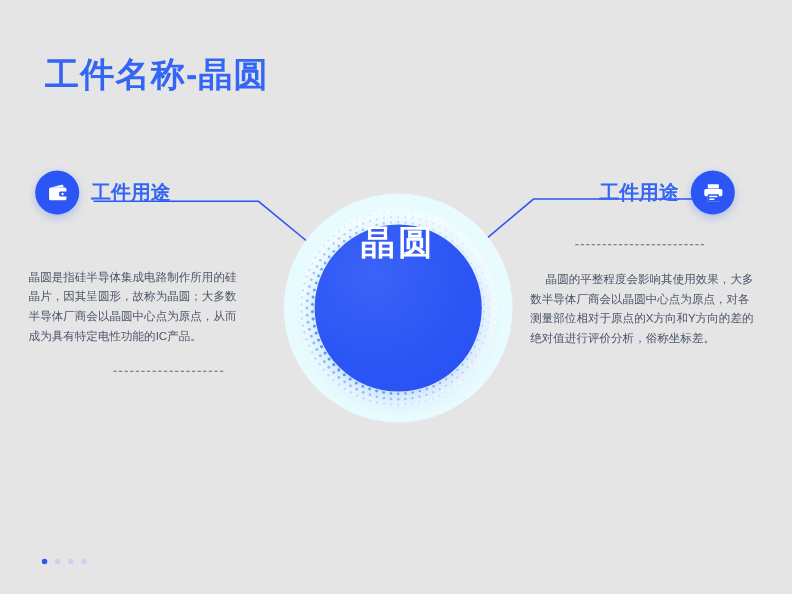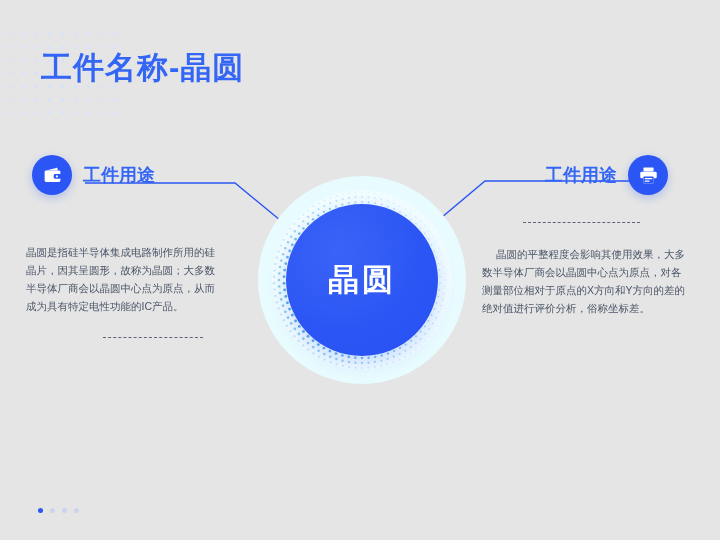--- a/index.html
+++ b/index.html
@@ -83,21 +83,20 @@
   .core-circle {
     position: absolute;
     left: 28px;
     top: 28px;
     width: 152px;
     height: 152px;
     border-radius: 50%;
     background: radial-gradient(circle at 35% 30%, #3b63f8 0%, #2b55f4 60%, #2950f2 100%);
     box-shadow: 0 6px 18px rgba(43, 85, 244, 0.22);
     display: flex;
-    align-items: center;
     justify-content: center;
   }
   .core-label {
     color: #ffffff;
     font-size: 31px;
     font-weight: bold;
     letter-spacing: 3px;
     line-height: 34px;
   }
 

